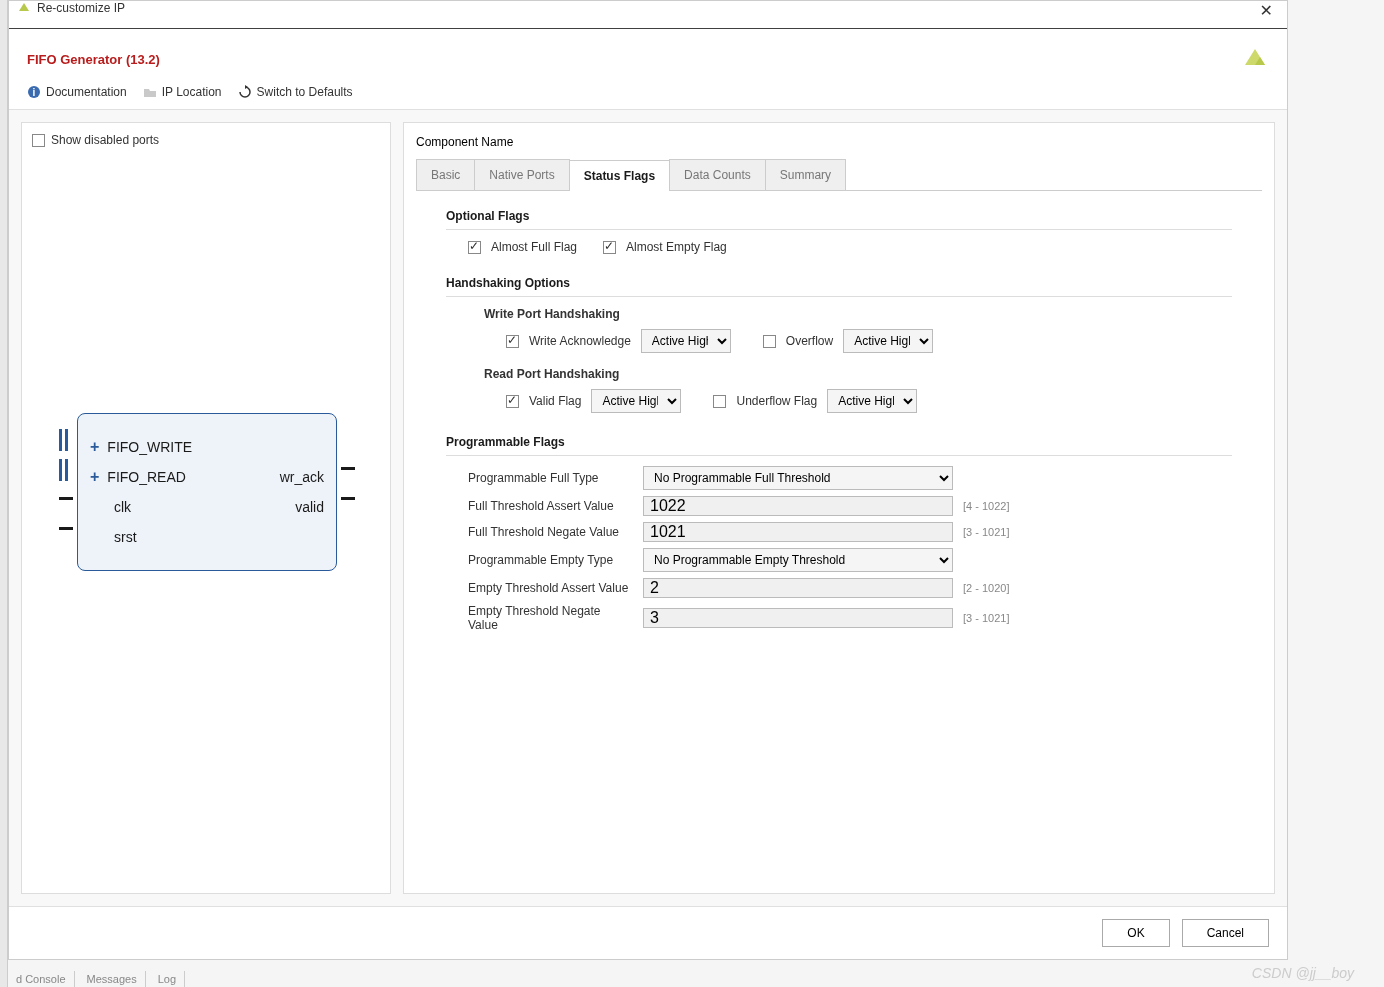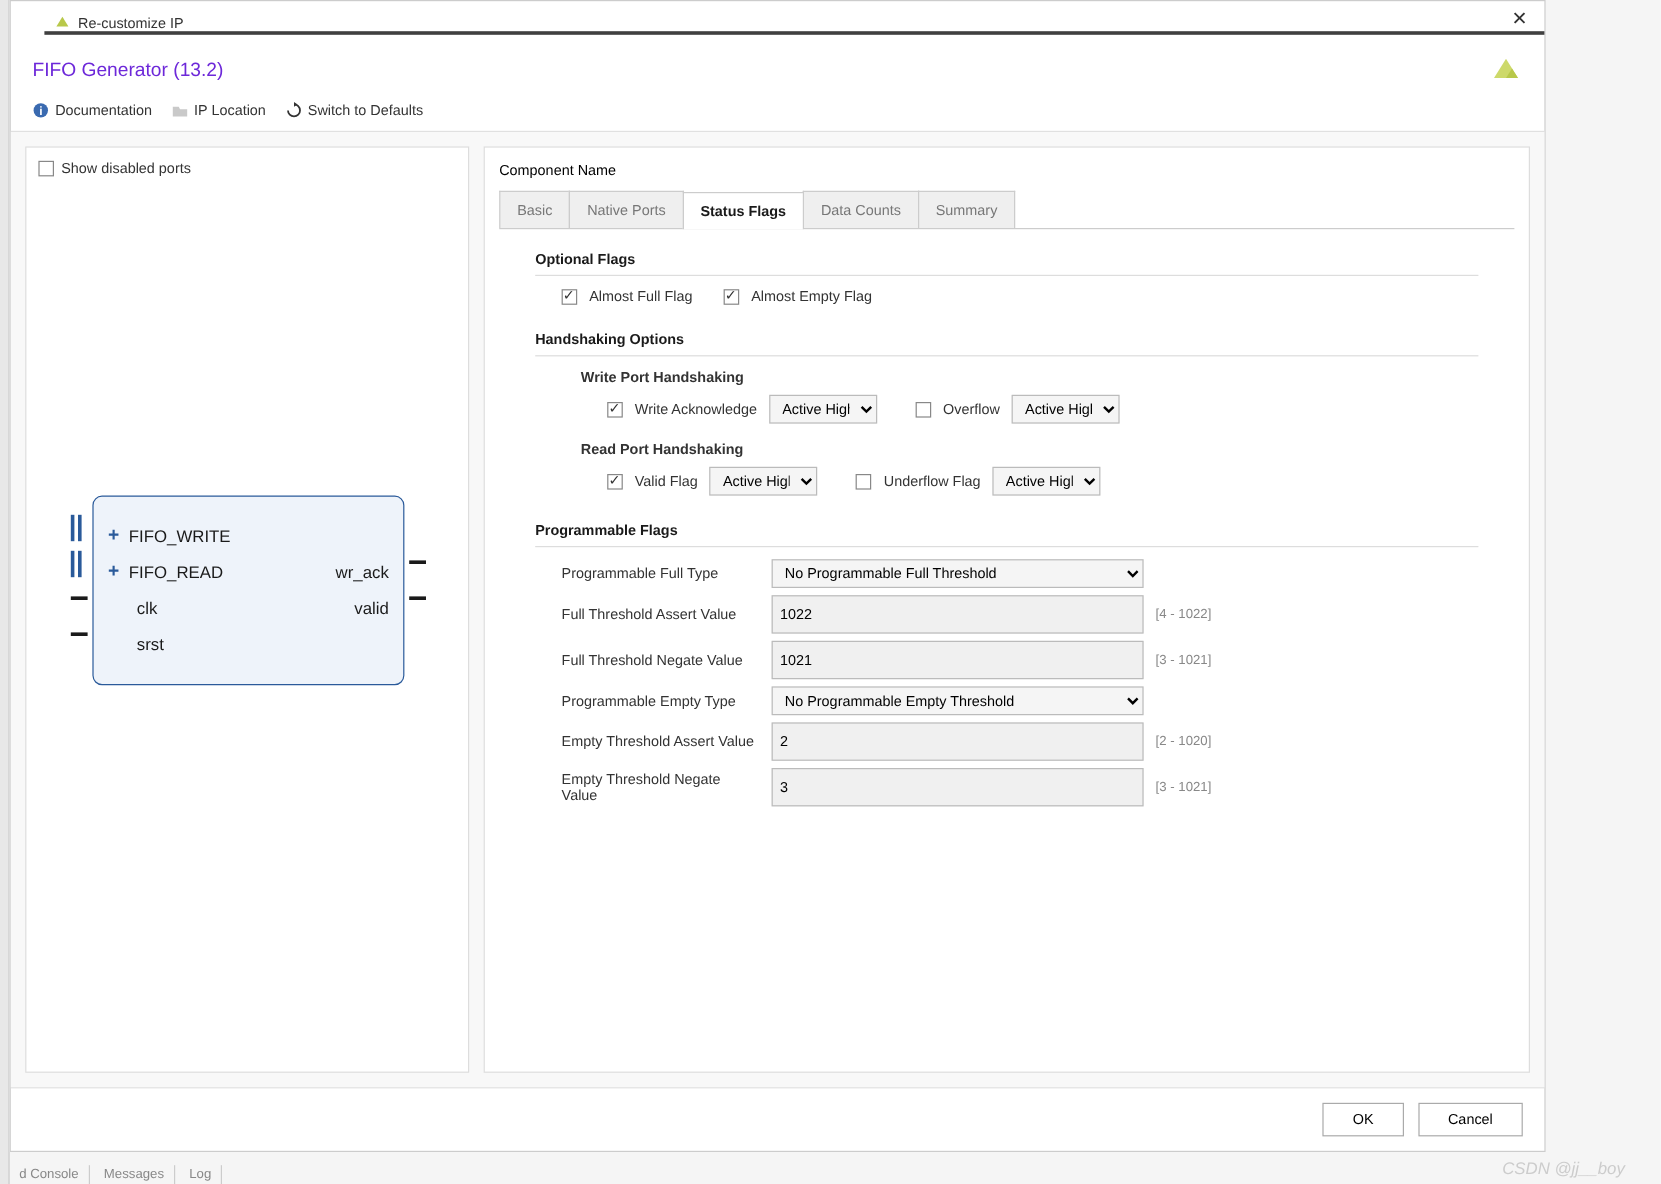--- a/index.html
+++ b/index.html
@@ -1,22 +1,22 @@
 <!DOCTYPE html>
 <html><head>
 <meta charset="utf-8">
 <style>
 * { box-sizing: border-box; margin: 0; padding: 0; font-family: Arial, sans-serif; }
 body { background: #f5f5f5; width: 1384px; height: 987px; position: relative; overflow: hidden; }
 .window { position: absolute; left: 8px; top: 0; width: 1280px; height: 960px; background: #fff; border: 1px solid #ccc; display: flex; flex-direction: column; }
-.titlebar { height: 28px; display: flex; align-items: flex-end; padding: 0 8px; border-bottom: 3px solid #404040; font-size: 12px; color: #333; margin-left: 28px; }
+.titlebar { height: 28px; display: flex; align-items: flex-start; padding: 0 8px; border-bottom: 1px solid #404040; font-size: 12px; color: #333; }
 .titlebar .ticon { width: 14px; height: 14px; margin-right: 6px; display: inline-flex; align-items: center; justify-content: center; }
 .titlebar .close { margin-left: auto; font-size: 16px; cursor: pointer; color: #333; padding: 0 6px; }
 .header { padding: 16px 18px 12px; display: flex; align-items: center; }
-.header h1 { font-size: 16px; font-weight: normal; color: #6d28d9; }
+.header h1 { font-size: 13px; font-weight: bold; color: #b91c1c; }
 .header .logo { margin-left: auto; width: 28px; height: 28px; }
 .toolbar { padding: 0 18px 10px; display: flex; gap: 16px; font-size: 12px; color: #333; border-bottom: 1px solid #e0e0e0; }
 .toolbar .titem { display: flex; align-items: center; gap: 5px; cursor: pointer; }
 .toolbar .ticon { width: 14px; height: 14px; display: inline-flex; align-items: center; justify-content: center; }
 .body { flex: 1; display: flex; gap: 12px; padding: 12px; background: #f8f8f8; }
 .leftpanel { width: 370px; background: #fff; border: 1px solid #ddd; padding: 10px; position: relative; }
 .chkrow { display: flex; align-items: center; gap: 6px; font-size: 12px; color: #333; }
 .chk { width: 13px; height: 13px; border: 1px solid #888; background: #fff; display: inline-block; position: relative; }
 .chk.checked::after { content: "✓"; position: absolute; top: -3px; left: 0; font-size: 12px; color: #333; }
 .diagram { position: absolute; top: 290px; left: 55px; width: 260px; }
@@ -37,21 +37,21 @@
 .sect { margin-bottom: 22px; }
 .sect h3 { font-size: 12px; font-weight: bold; color: #1a1a1a; margin-bottom: 6px; }
 .sect hr { border: none; border-top: 1px solid #ddd; margin-bottom: 10px; }
 .frow { display: flex; align-items: center; gap: 10px; margin: 6px 0 6px 22px; }
 .subsect { margin-left: 38px; margin-bottom: 14px; }
 .subsect h4 { font-size: 12px; font-weight: bold; margin-bottom: 8px; }
 select { padding: 3px 6px; border: 1px solid #bbb; font-size: 12px; background: #f5f5f5; height: 24px; }
 select.wide { width: 310px; }
 select.narrow { width: 90px; }
 .grid { display: grid; grid-template-columns: 165px 310px 80px; gap: 6px 10px; align-items: center; }
-.grid input { padding: 3px 6px; border: 1px solid #bbb; font-size: 12px; background: #f0f0f0; height: 32px; }
+.grid input { padding: 3px 6px; border: 1px solid #bbb; font-size: 16px; background: #f0f0f0; height: 20px; }
 .grid .range { color: #888; font-size: 11px; }
 .footer { padding: 12px 18px; display: flex; justify-content: flex-end; gap: 12px; border-top: 1px solid #e0e0e0; }
 .btn { padding: 6px 24px; border: 1px solid #aaa; background: #fff; font-size: 12px; cursor: pointer; }
 .watermark { position: absolute; right: 30px; bottom: 6px; color: #ccc; font-size: 14px; font-style: italic; }
 .bgstrip { position: absolute; left: 0; top: 0; width: 8px; height: 987px; background: #e8e8e8; border-right: 1px solid #ccc; }
 .bottomtabs { position: absolute; left: 8px; bottom: 0; font-size: 11px; color: #888; display: flex; gap: 4px; }
 .bottomtabs span { padding: 2px 8px; border-right: 1px solid #ccc; }
 </style>
 </head>
 <body>

